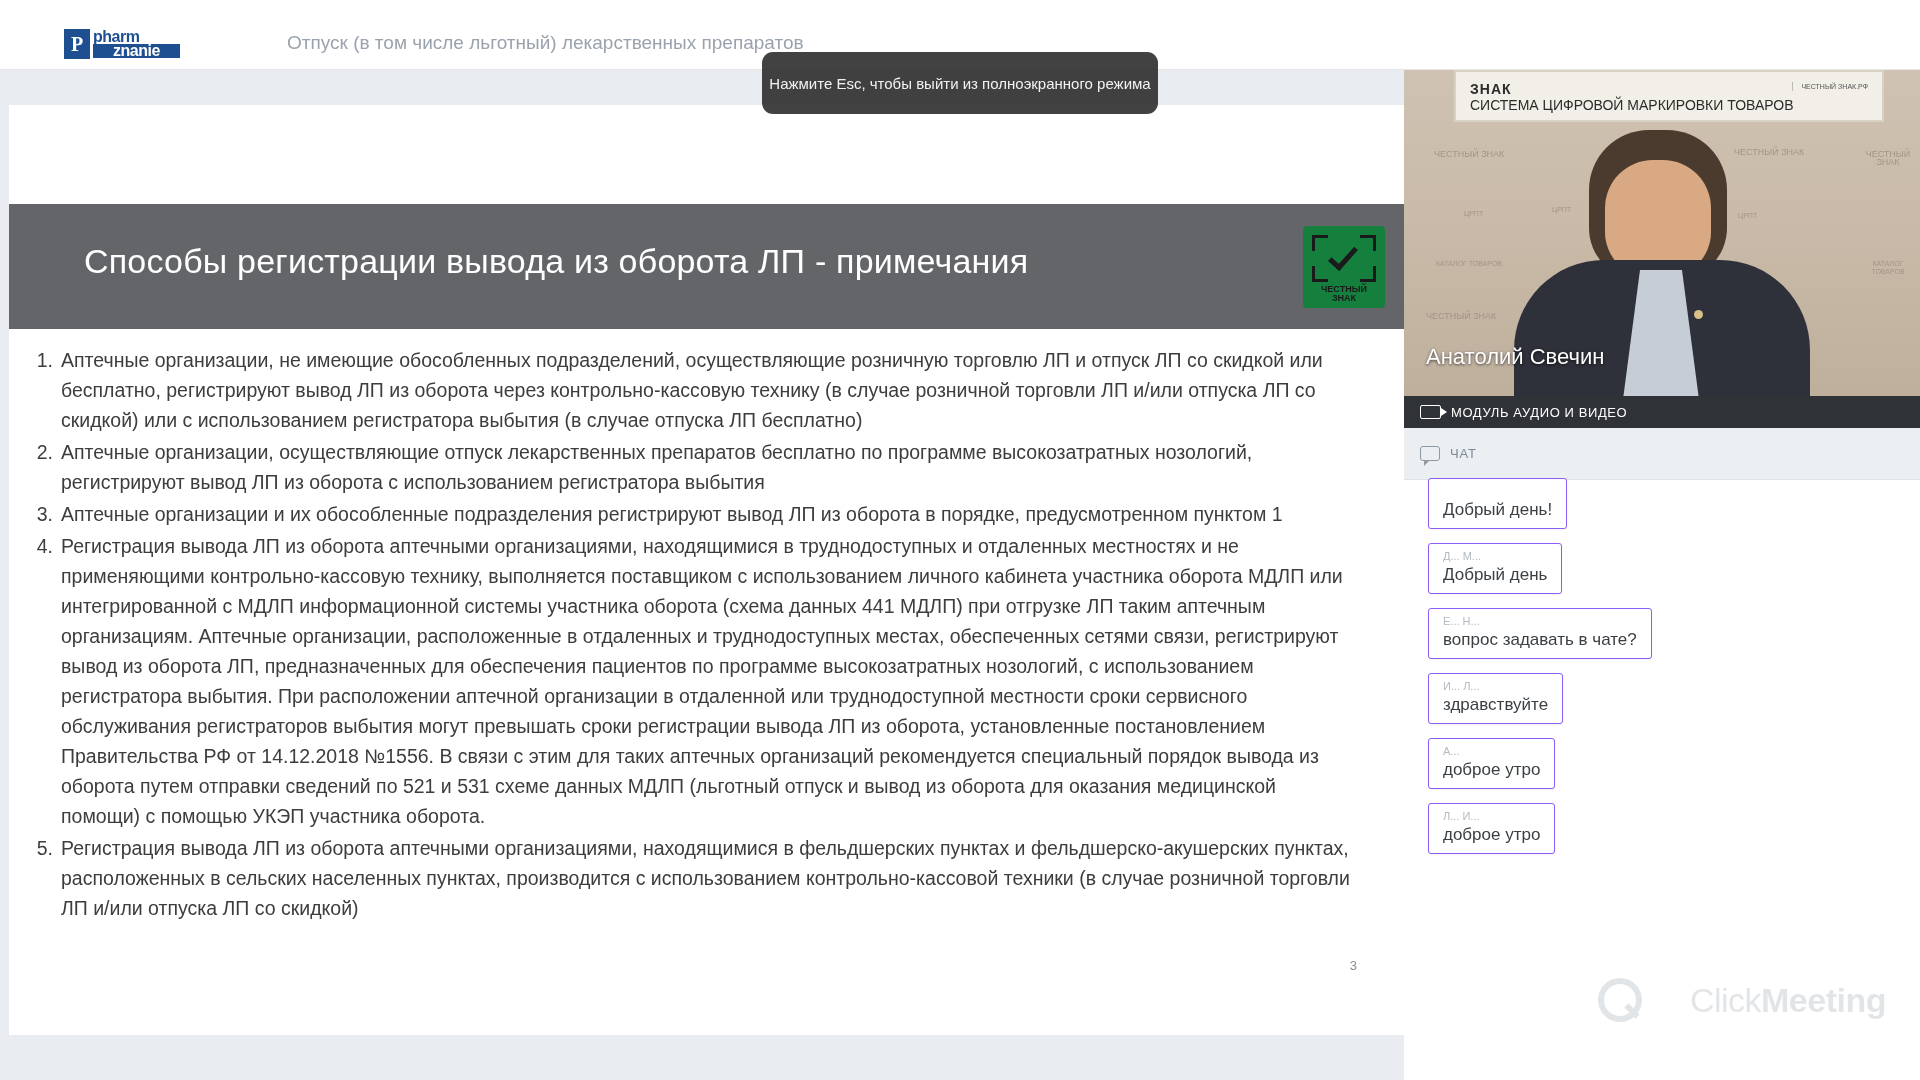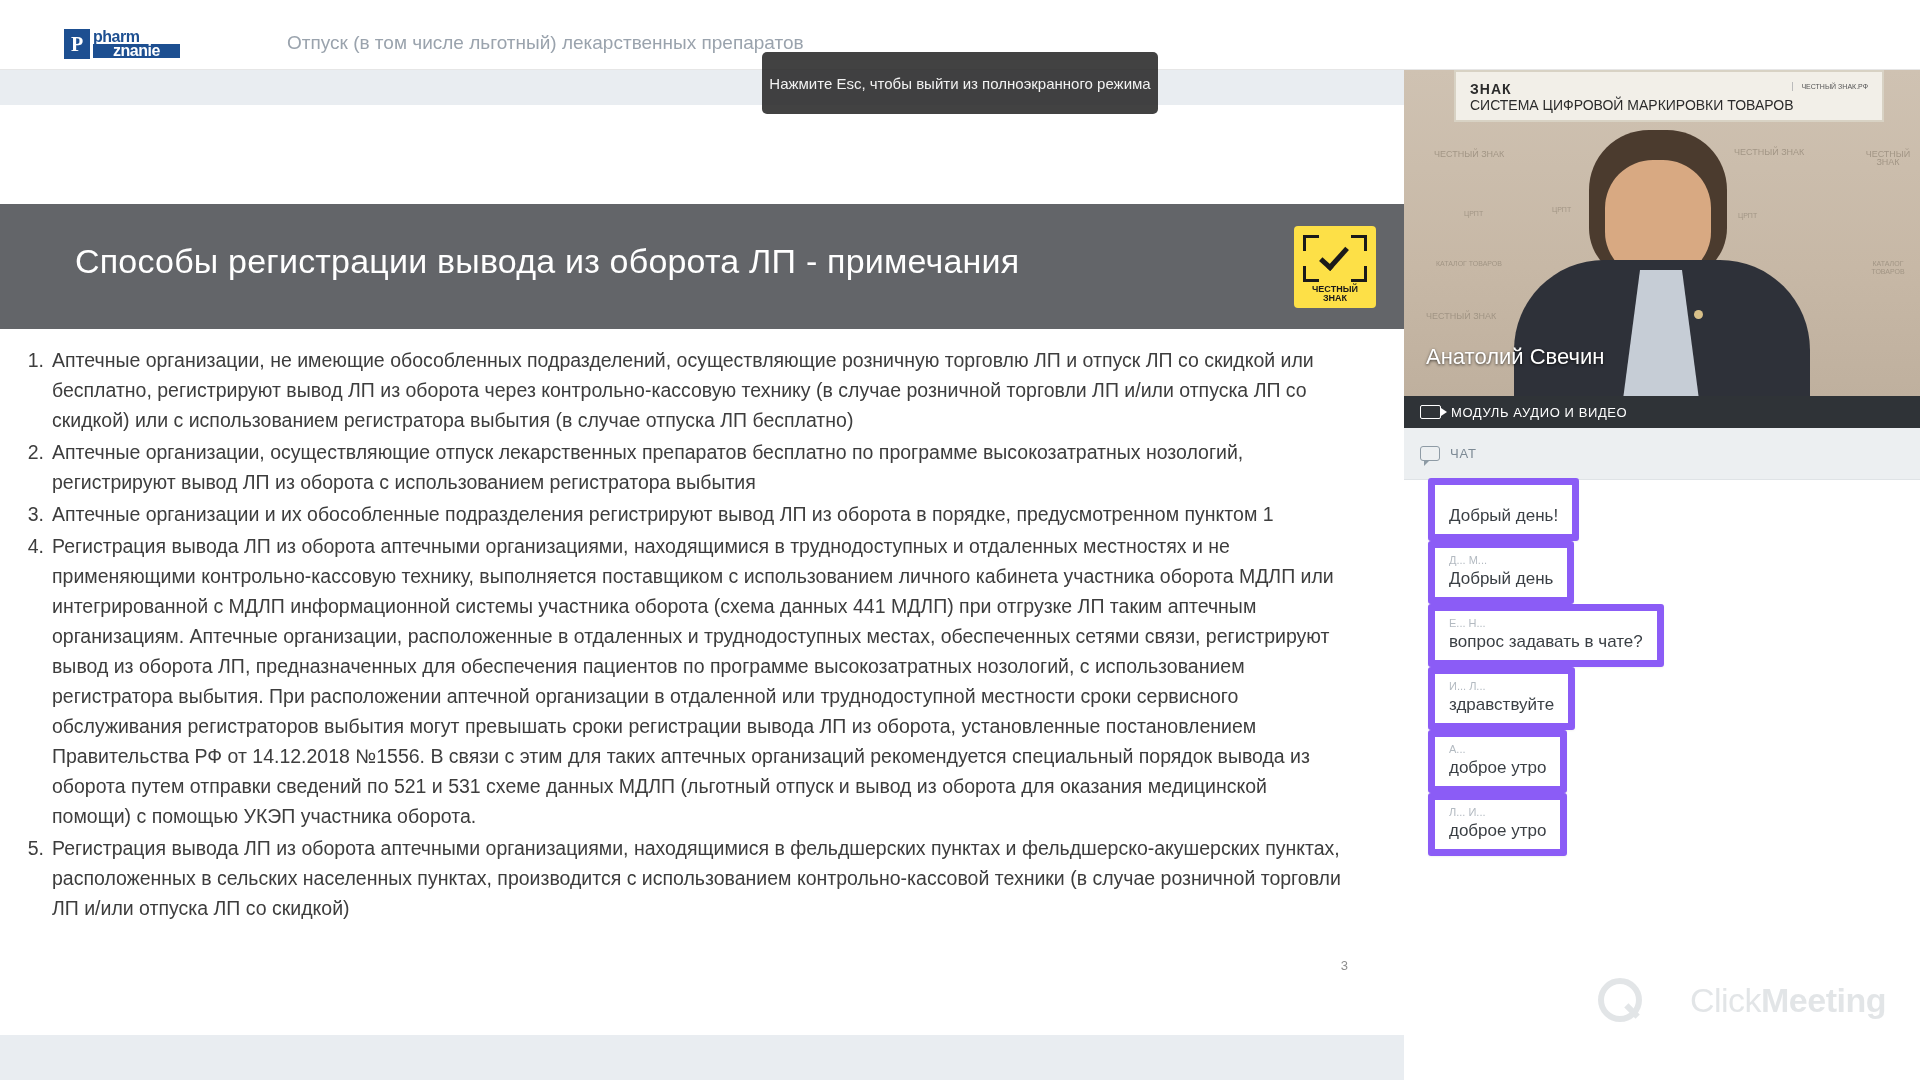--- a/index.html
+++ b/index.html
@@ -57,58 +57,58 @@
     font-size: 19px; color: #9aa3ad;
     white-space: nowrap;
   }
 
   
   .esc-toast {
     position: absolute;
     left: 762px; top: 52px;
     width: 396px; height: 62px;
     background: rgba(40,40,40,0.88);
-    border-radius: 5px;
+    border-radius: 11px;
     display: flex; align-items: center; justify-content: center;
     z-index: 60;
   }
   .esc-toast span {
     color: #f2f2f2;
     font-size: 15px;
   }
 
   
   .slide-stage {
     position: absolute;
     left: 0; top: 70px;
     width: 1404px; height: 1010px;
     background: #e9edf1;
   }
   .slide {
     position: absolute;
-    left: 0; top: 35px;
+    left: 9px; top: 35px;
     width: 1404px; height: 930px;
     background: #ffffff;
     padding-left: 28px;
   }
   .slide-header {
     position: absolute; left: 0; top: 99px;
     width: 1404px; height: 125px;
     background: #636569;
   }
   .slide-header h1 {
     position: absolute; left: 75px; top: 38px;
     font-size: 34px; font-weight: normal;
     color: #ffffff;
     letter-spacing: 0.2px;
   }
   .znak-badge {
     position: absolute; left: 1294px; top: 22px;
     width: 82px; height: 82px;
-    background: #fde047;
+    background: #15803d;
     border-radius: 4px;
   }
   .znak-badge .brk {
     position: absolute; border: 3px solid #1a1a1a;
     width: 16px; height: 16px;
   }
   .znak-badge .b1 { left: 9px;  top: 9px;  border-right: none; border-bottom: none; }
   .znak-badge .b2 { right: 9px; top: 9px;  border-left: none;  border-bottom: none; }
   .znak-badge .b3 { left: 9px;  bottom: 26px; border-right: none; border-top: none; }
   .znak-badge .b4 { right: 9px; bottom: 26px; border-left: none; border-top: none; }
@@ -287,23 +287,24 @@
 
   .chat-list {
     position: absolute; left: 0; top: 394px;
     width: 516px; height: 616px;
     padding: 14px 0 0 24px;
     overflow: hidden;
   }
   .chat-msg {
     display: inline-block;
     background: #ffffff;
-    border: 7px solid #8b5cf6;
+    border: 1px solid #8b5cf6;
     border-radius: 3px;
     padding: 6px 14px 8px 14px;
+    margin-bottom: 14px;
     max-width: 420px;
     box-shadow: 0 1px 2px rgba(0,0,0,0.05);
   }
   .chat-msg .author {
     display: block;
     font-size: 11px; color: #b3bac1;
     margin-bottom: 2px;
     min-height: 13px;
   }
   .chat-msg .text {

